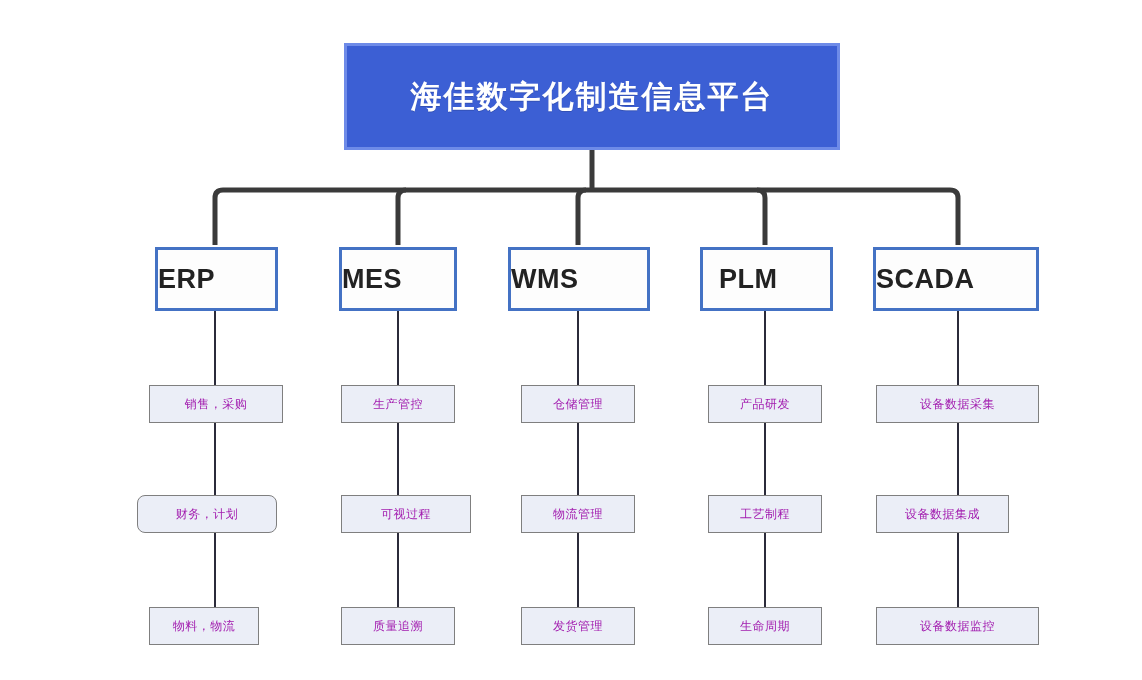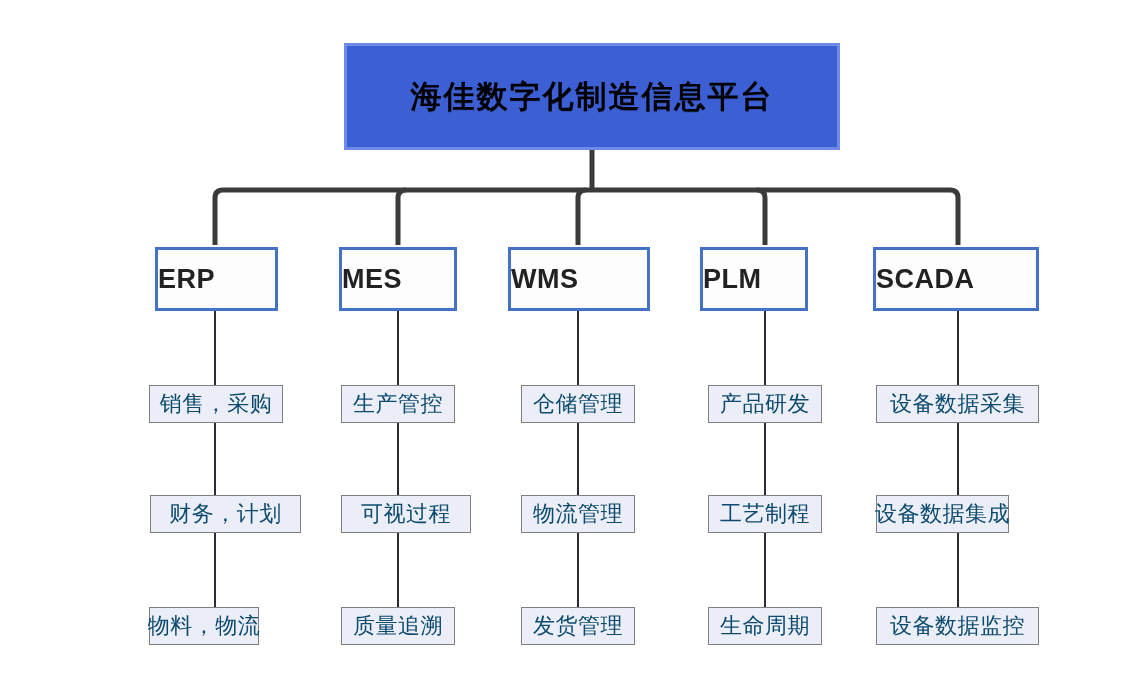--- a/index.html
+++ b/index.html
@@ -26,21 +26,21 @@
     width: 496px;
     height: 107px;
     background: #3C5FD4;
     border: 3px solid #6E8BE8;
     box-sizing: border-box;
     display: flex;
     align-items: center;
     justify-content: center;
   }
   .root-node .root-label {
-    color: #000000;
+    color: #ffffff;
     font-size: 31px;
     font-weight: bold;
     letter-spacing: 2px;
     white-space: nowrap;
     text-shadow: 0 1px 0 rgba(0,0,0,0.15);
   }
 
   
   .l2-node {
     position: absolute;
@@ -64,22 +64,22 @@
     position: absolute;
     height: 38px;
     background: #EBEEF7;
     border: 1px solid #7F7F7F;
     box-sizing: border-box;
     display: flex;
     align-items: center;
     justify-content: center;
   }
   .leaf-node .leaf-label {
-    color: #0c4a6e;
-    font-size: 22px;
+    color: #a21caf;
+    font-size: 12px;
     white-space: nowrap;
     letter-spacing: 0.5px;
     text-align: center;
   }
 
   
   .svg-layer {
     position: absolute;
     left: 0;
     top: 0;
@@ -116,21 +116,21 @@
 
   <div class="l2-node" style="left:155px; top:247px; width:123px;">
     <span class="l2-label">ERP</span>
   </div>
   <div class="l2-node" style="left:339px; top:247px; width:118px;">
     <span class="l2-label">MES</span>
   </div>
   <div class="l2-node" style="left:508px; top:247px; width:142px;">
     <span class="l2-label">WMS</span>
   </div>
-  <div class="l2-node" style="left:700px; top:247px; width:108px;">
+  <div class="l2-node" style="left:700px; top:247px; width:133px;padding-left:16px;">
     <span class="l2-label">PLM</span>
   </div>
   <div class="l2-node" style="left:873px; top:247px; width:166px;">
     <span class="l2-label">SCADA</span>
   </div>
 
   <div class="leaf-node" style="left:149px; top:385px; width:134px;">
     <span class="leaf-label">销售，采购</span>
   </div>
   <div class="leaf-node" style="left:341px; top:385px; width:114px;">
@@ -139,21 +139,21 @@
   <div class="leaf-node" style="left:521px; top:385px; width:114px;">
     <span class="leaf-label">仓储管理</span>
   </div>
   <div class="leaf-node" style="left:708px; top:385px; width:114px;">
     <span class="leaf-label">产品研发</span>
   </div>
   <div class="leaf-node" style="left:876px; top:385px; width:163px;">
     <span class="leaf-label">设备数据采集</span>
   </div>
 
-  <div class="leaf-node" style="left:150px; top:495px; width:151px;">
+  <div class="leaf-node" style="left:137px; top:495px; width:140px;border-radius:8px;">
     <span class="leaf-label">财务，计划</span>
   </div>
   <div class="leaf-node" style="left:341px; top:495px; width:130px;">
     <span class="leaf-label">可视过程</span>
   </div>
   <div class="leaf-node" style="left:521px; top:495px; width:114px;">
     <span class="leaf-label">物流管理</span>
   </div>
   <div class="leaf-node" style="left:708px; top:495px; width:114px;">
     <span class="leaf-label">工艺制程</span>

